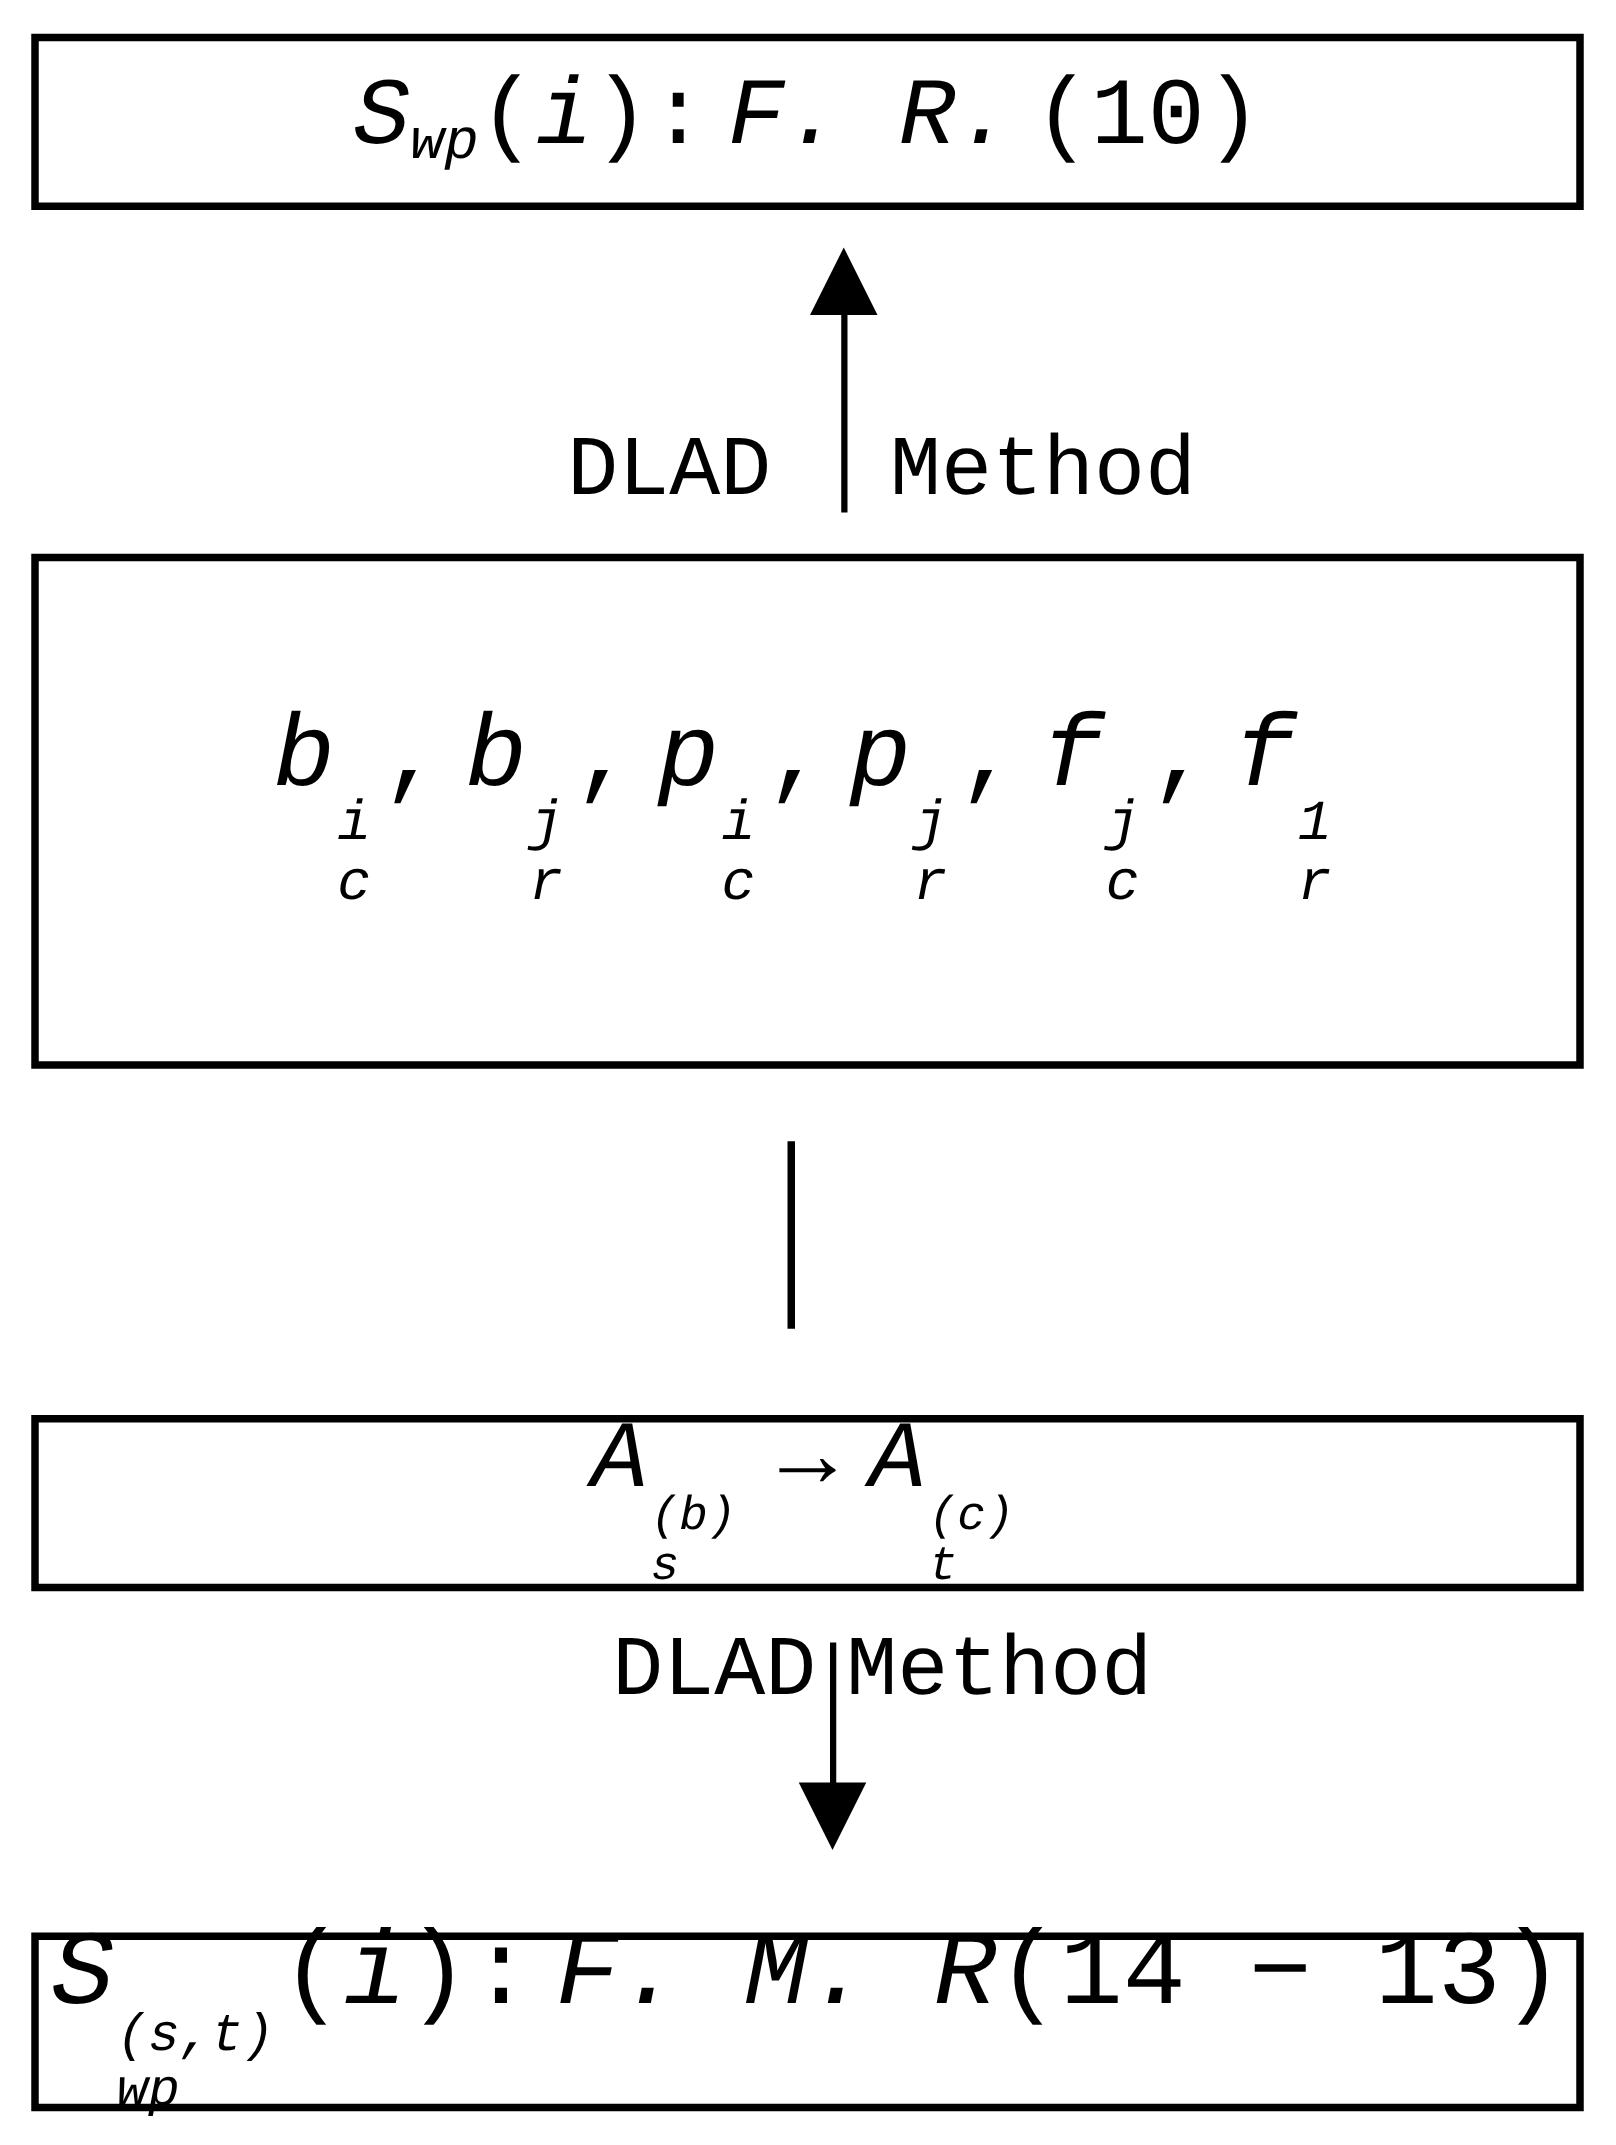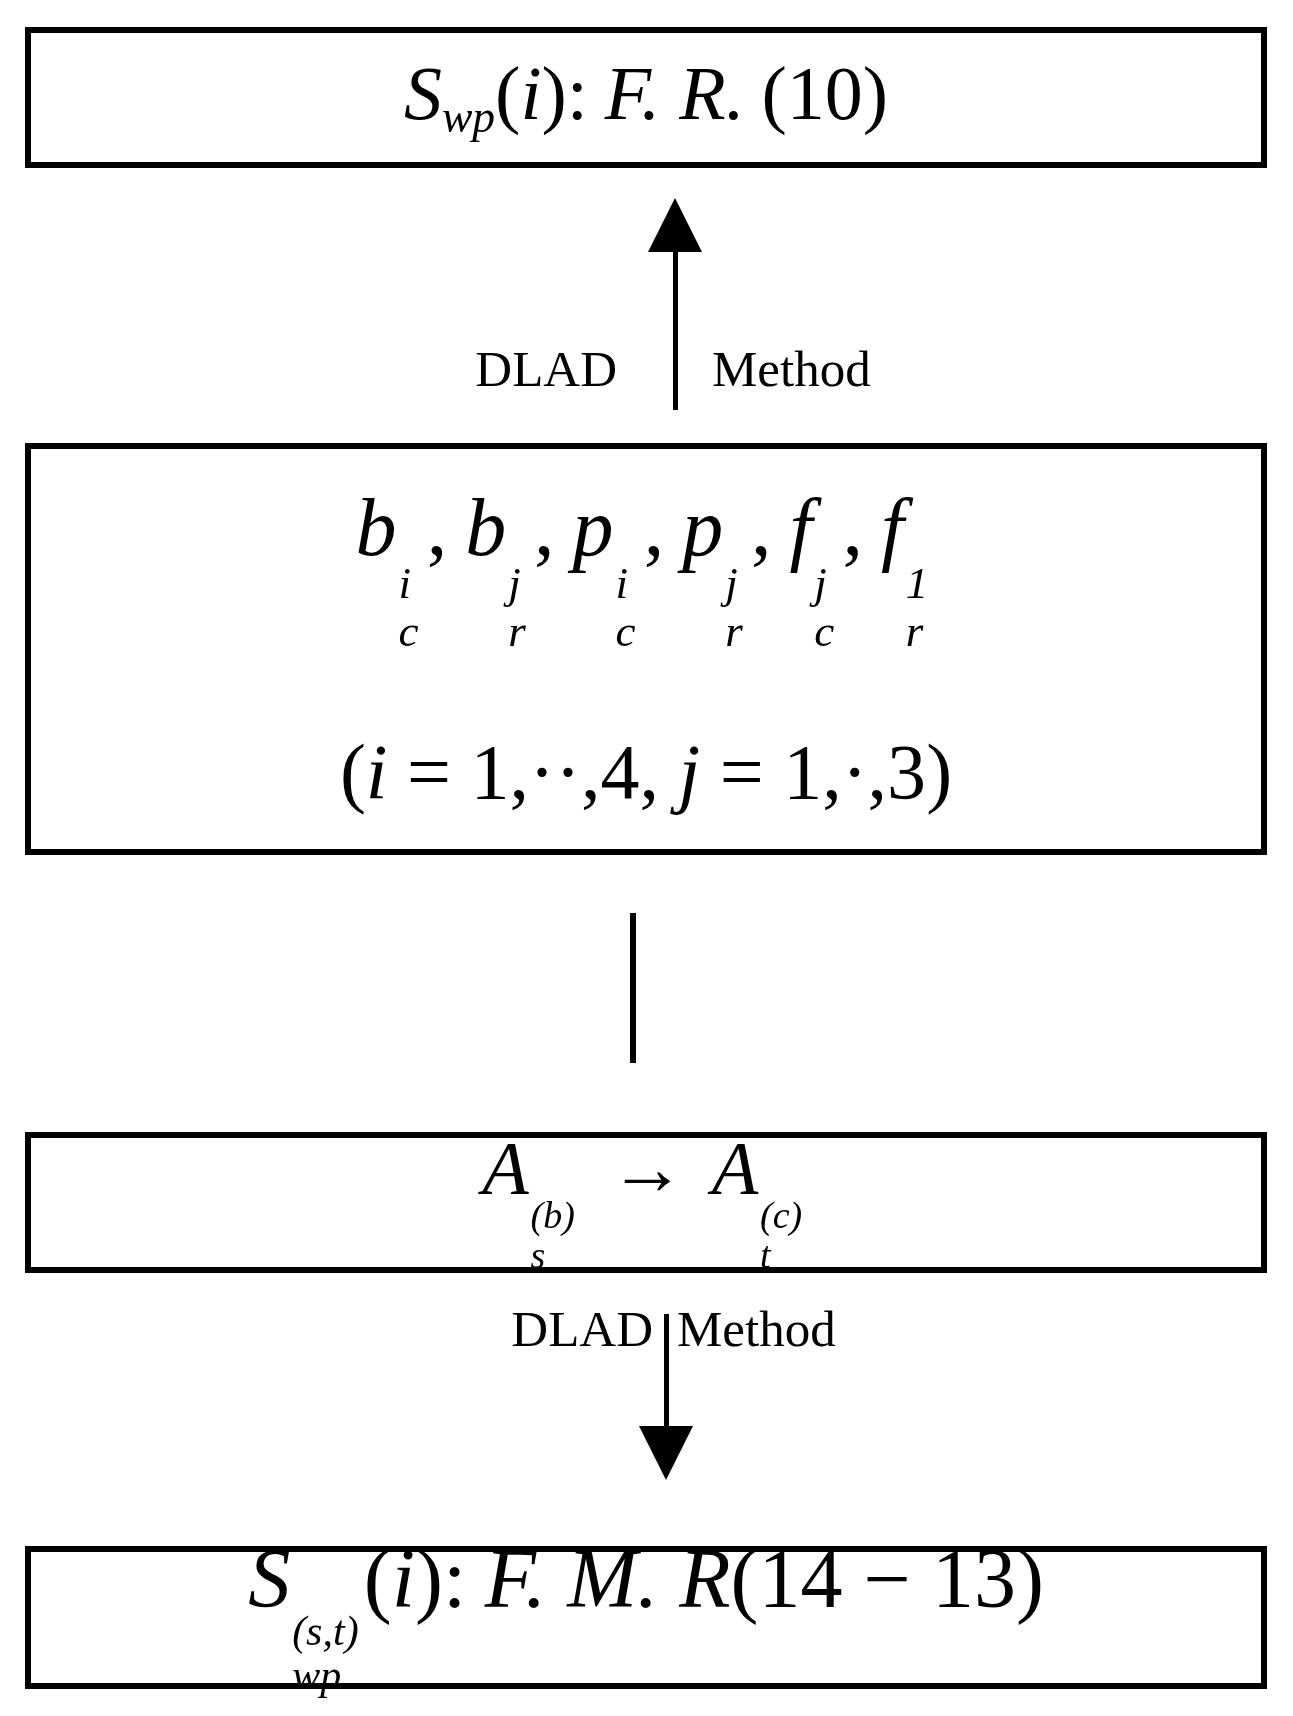--- a/index.html
+++ b/index.html
@@ -21,21 +21,21 @@
     display: flex;
     align-items: center;
     justify-content: center;
   }
   .box-top    { top: 27px;   height: 141px; }
   .box-middle { top: 443px;  height: 412px; flex-direction: column; justify-content: space-around; }
   .box-map    { top: 1132px; height: 141px; }
   .box-bottom { top: 1546px; height: 143px; }
 
   .math {
-    font-family: Liberation Serif, serif;
+    font-family: Liberation Mono, monospace;
     white-space: nowrap;
     line-height: 1;
   }
   .m-top    { font-size: 76px; }
   .m-line1  { font-size: 82px; }
   .m-line2  { font-size: 78px; }
   .m-map    { font-size: 76px; }
   .m-bottom { font-size: 84px; }
 
   .it { font-style: italic; }
@@ -53,22 +53,22 @@
   .supsub .scr { font-size: 0.55em; font-style: italic; line-height: 1.06; display: block; }
   .m-map .supsub, .m-bottom .supsub { vertical-align: -0.45em; }
   .m-map .supsub .scr, .m-bottom .supsub .scr { font-size: 0.5em; }
   .term { display: inline-block; margin-right: 0.04em; }
   .comma { margin-right: 0.22em; }
   .arrow-glyph { margin: 0 0.35em; font-style: normal; }
   .sp-before { margin-left: 0.22em; }
 
   .label {
     position: absolute;
-    font-family: Liberation Serif, serif;
-    font-size: 51px;
+    font-family: Liberation Mono, monospace;
+    font-size: 68px;
     line-height: 1;
     white-space: nowrap;
   }
   .dlad-upper   { top: 344px;  right: 676px; }
   .method-upper { top: 344px;  left: 712px; }
   .dlad-lower   { top: 1304px; right: 640px; }
   .method-lower { top: 1304px; left: 677px; }
 
   .vline { position: absolute; background: #000000; }
   .up-line   { left: 673px; top: 248px;  width: 5px; height: 162px; }
@@ -117,21 +117,20 @@
           </span></span><span class="rm comma">,</span><span class="term"><span class="it">p</span><span class="supsub">
             <span class="scr">j</span>
             <span class="scr">r</span>
           </span></span><span class="rm comma">,</span><span class="term"><span class="it">f</span><span class="supsub">
             <span class="scr">j</span>
             <span class="scr">c</span>
           </span></span><span class="rm comma">,</span><span class="term"><span class="it">f</span><span class="supsub">
             <span class="scr rm">1</span>
             <span class="scr">r</span>
           </span></span></div>
-    <div class="math m-line2"><span class="rm">(</span><span class="it">i</span><span class="rm"> = 1,··,4, </span><span class="it">j</span><span class="rm"> = 1,·,3</span><span class="rm">)</span></div>
   </div>
 
   <div class="vline mid-line"></div>
 
   <div class="box box-map">
     <div class="math m-map"><span class="term"><span class="it">A</span><span class="supsub">
             <span class="scr">(b)</span>
             <span class="scr">s</span>
           </span></span><span class="arrow-glyph">→</span><span class="term"><span class="it">A</span><span class="supsub">
             <span class="scr">(c)</span>

